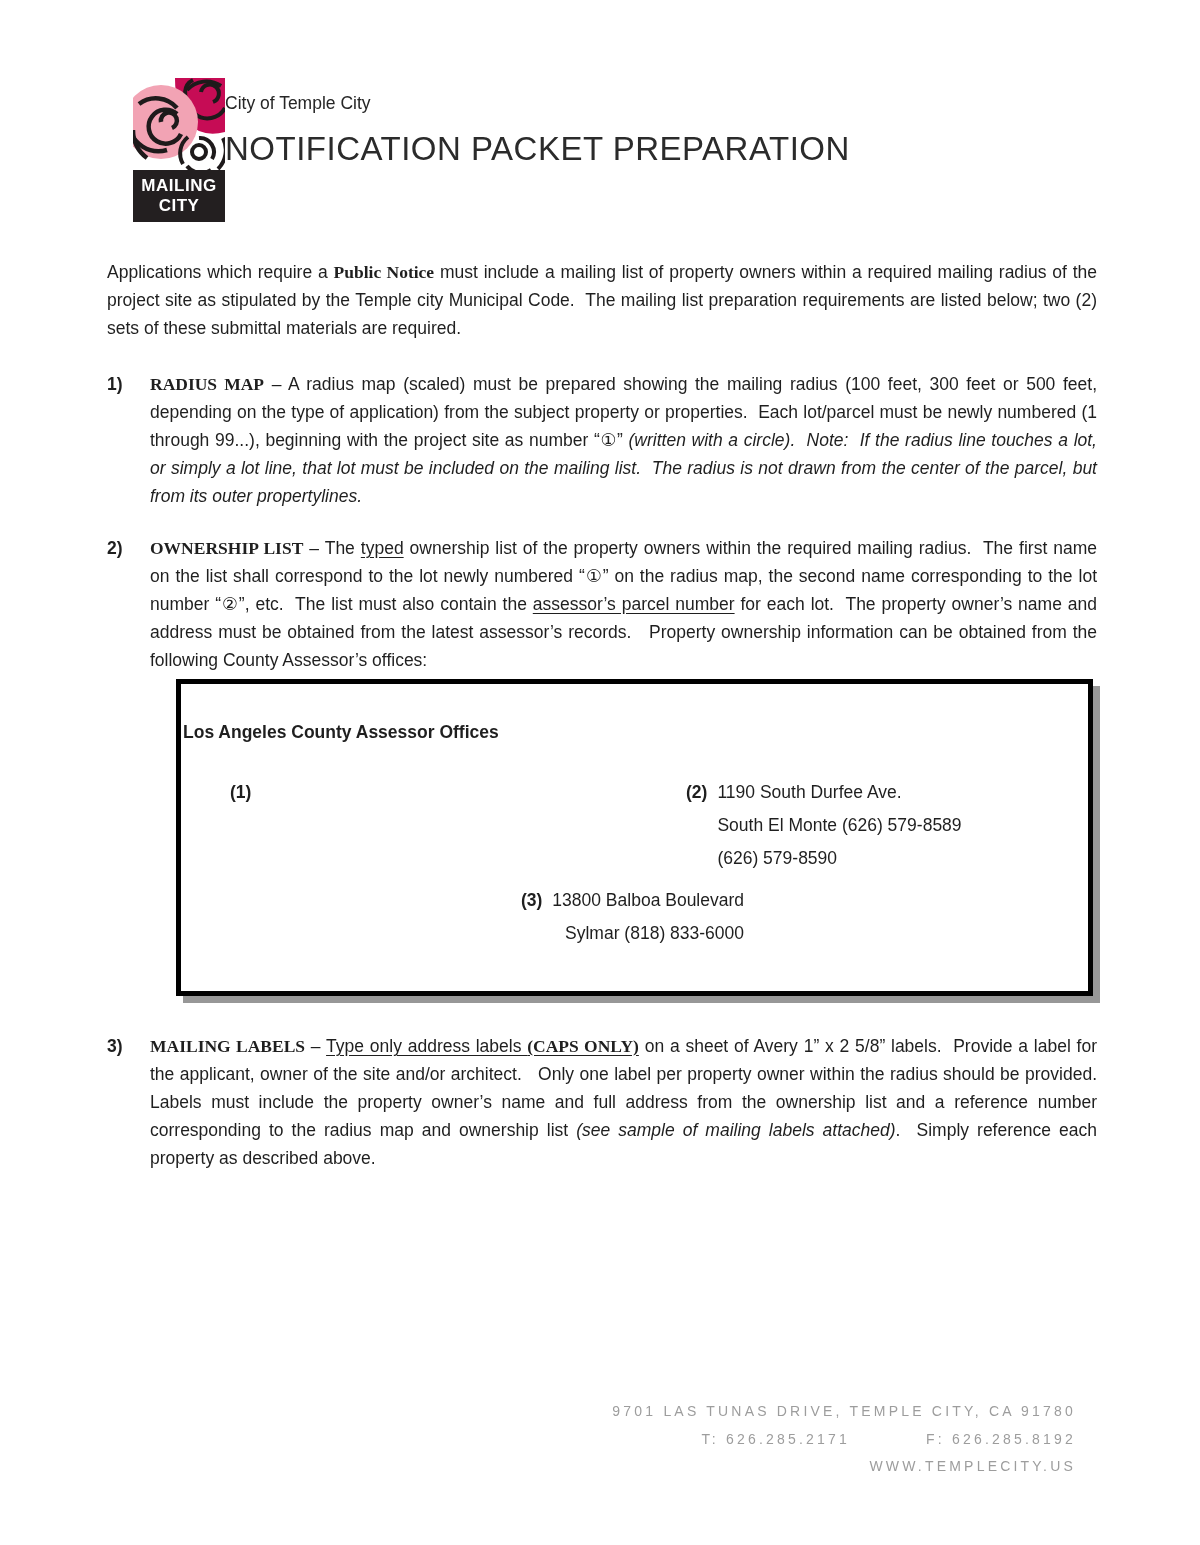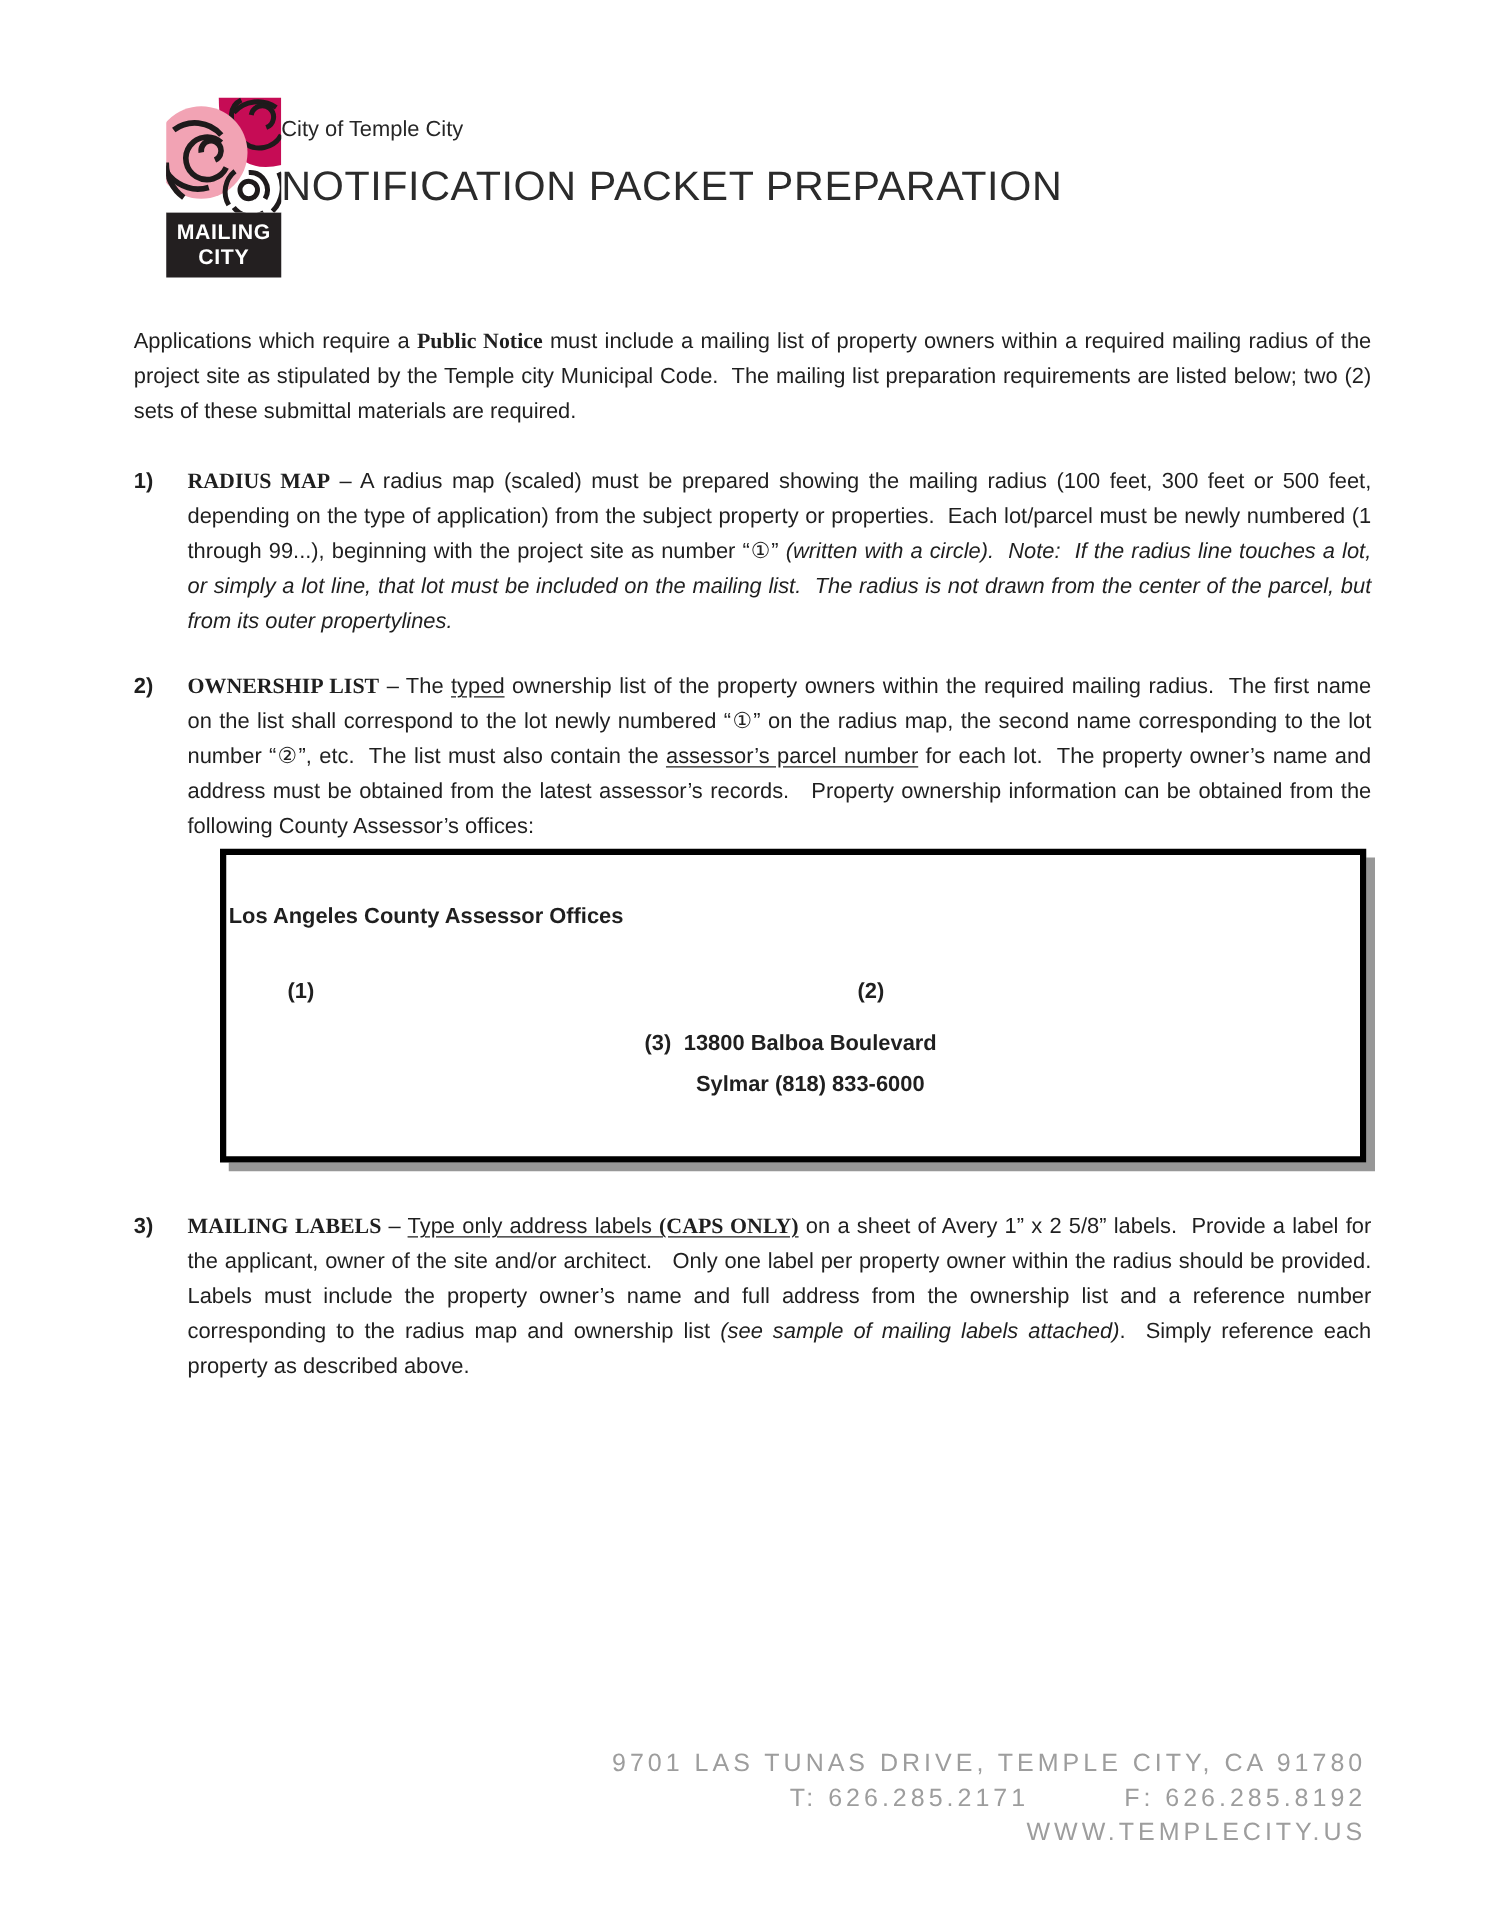--- a/index.html
+++ b/index.html
@@ -59,30 +59,30 @@
     background: #ffffff;
     padding: 34px 6px 41px 2px;
     font-size: 17.5px;
   }
   .box-title { font-weight: bold; line-height: 28px; }
   .box-row { display: flex; margin-top: 30px; }
   .office { display: flex; line-height: 33px; }
   .office-num { font-weight: bold; margin-right: 10px; white-space: pre; }
   .office-1 { margin-left: 47px; width: 456px; }
   .box-row-center { display: flex; justify-content: center; margin-top: 9px; }
-  .office-center .office-lines { text-align: center; font-weight: bold; }
+  .office-center .office-lines { text-align: right; }
 
   
   .footer {
     position: absolute;
-    right: 107px;
+    right: 124px;
     top: 1398px;
     text-align: right;
     color: #9d9d9d;
-    font-size: 20px;
+    font-size: 14px;
     letter-spacing: 3.2px;
     line-height: 27.5px;
   }
   .footer-line2 { display: flex; justify-content: flex-end; gap: 76px; }
 </style>
 </head>
 <body>
 
 <div class="page">
   <div class="content">
@@ -148,20 +148,25 @@
     </div>
 
     <div class="assessor-box">
       <div class="box-title">Los Angeles County Assessor Offices</div>
       <div class="box-row">
         <div class="office office-1">
           <span class="office-num">(1)</span>
         </div>
         <div class="office office-2">
           <span class="office-num">(2)</span>
+          <div class="office-lines">
+            <div>1190 South Durfee Ave.</div>
+            <div>South El Monte (626) 579-8589</div>
+            <div>(626) 579-8590</div>
+          </div>
         </div>
       </div>
       <div class="box-row-center">
         <div class="office office-center">
           <span class="office-num">(3)</span>
           <div class="office-lines">
             <div>13800 Balboa Boulevard</div>
             <div>Sylmar (818) 833-6000</div>
           </div>
         </div>

